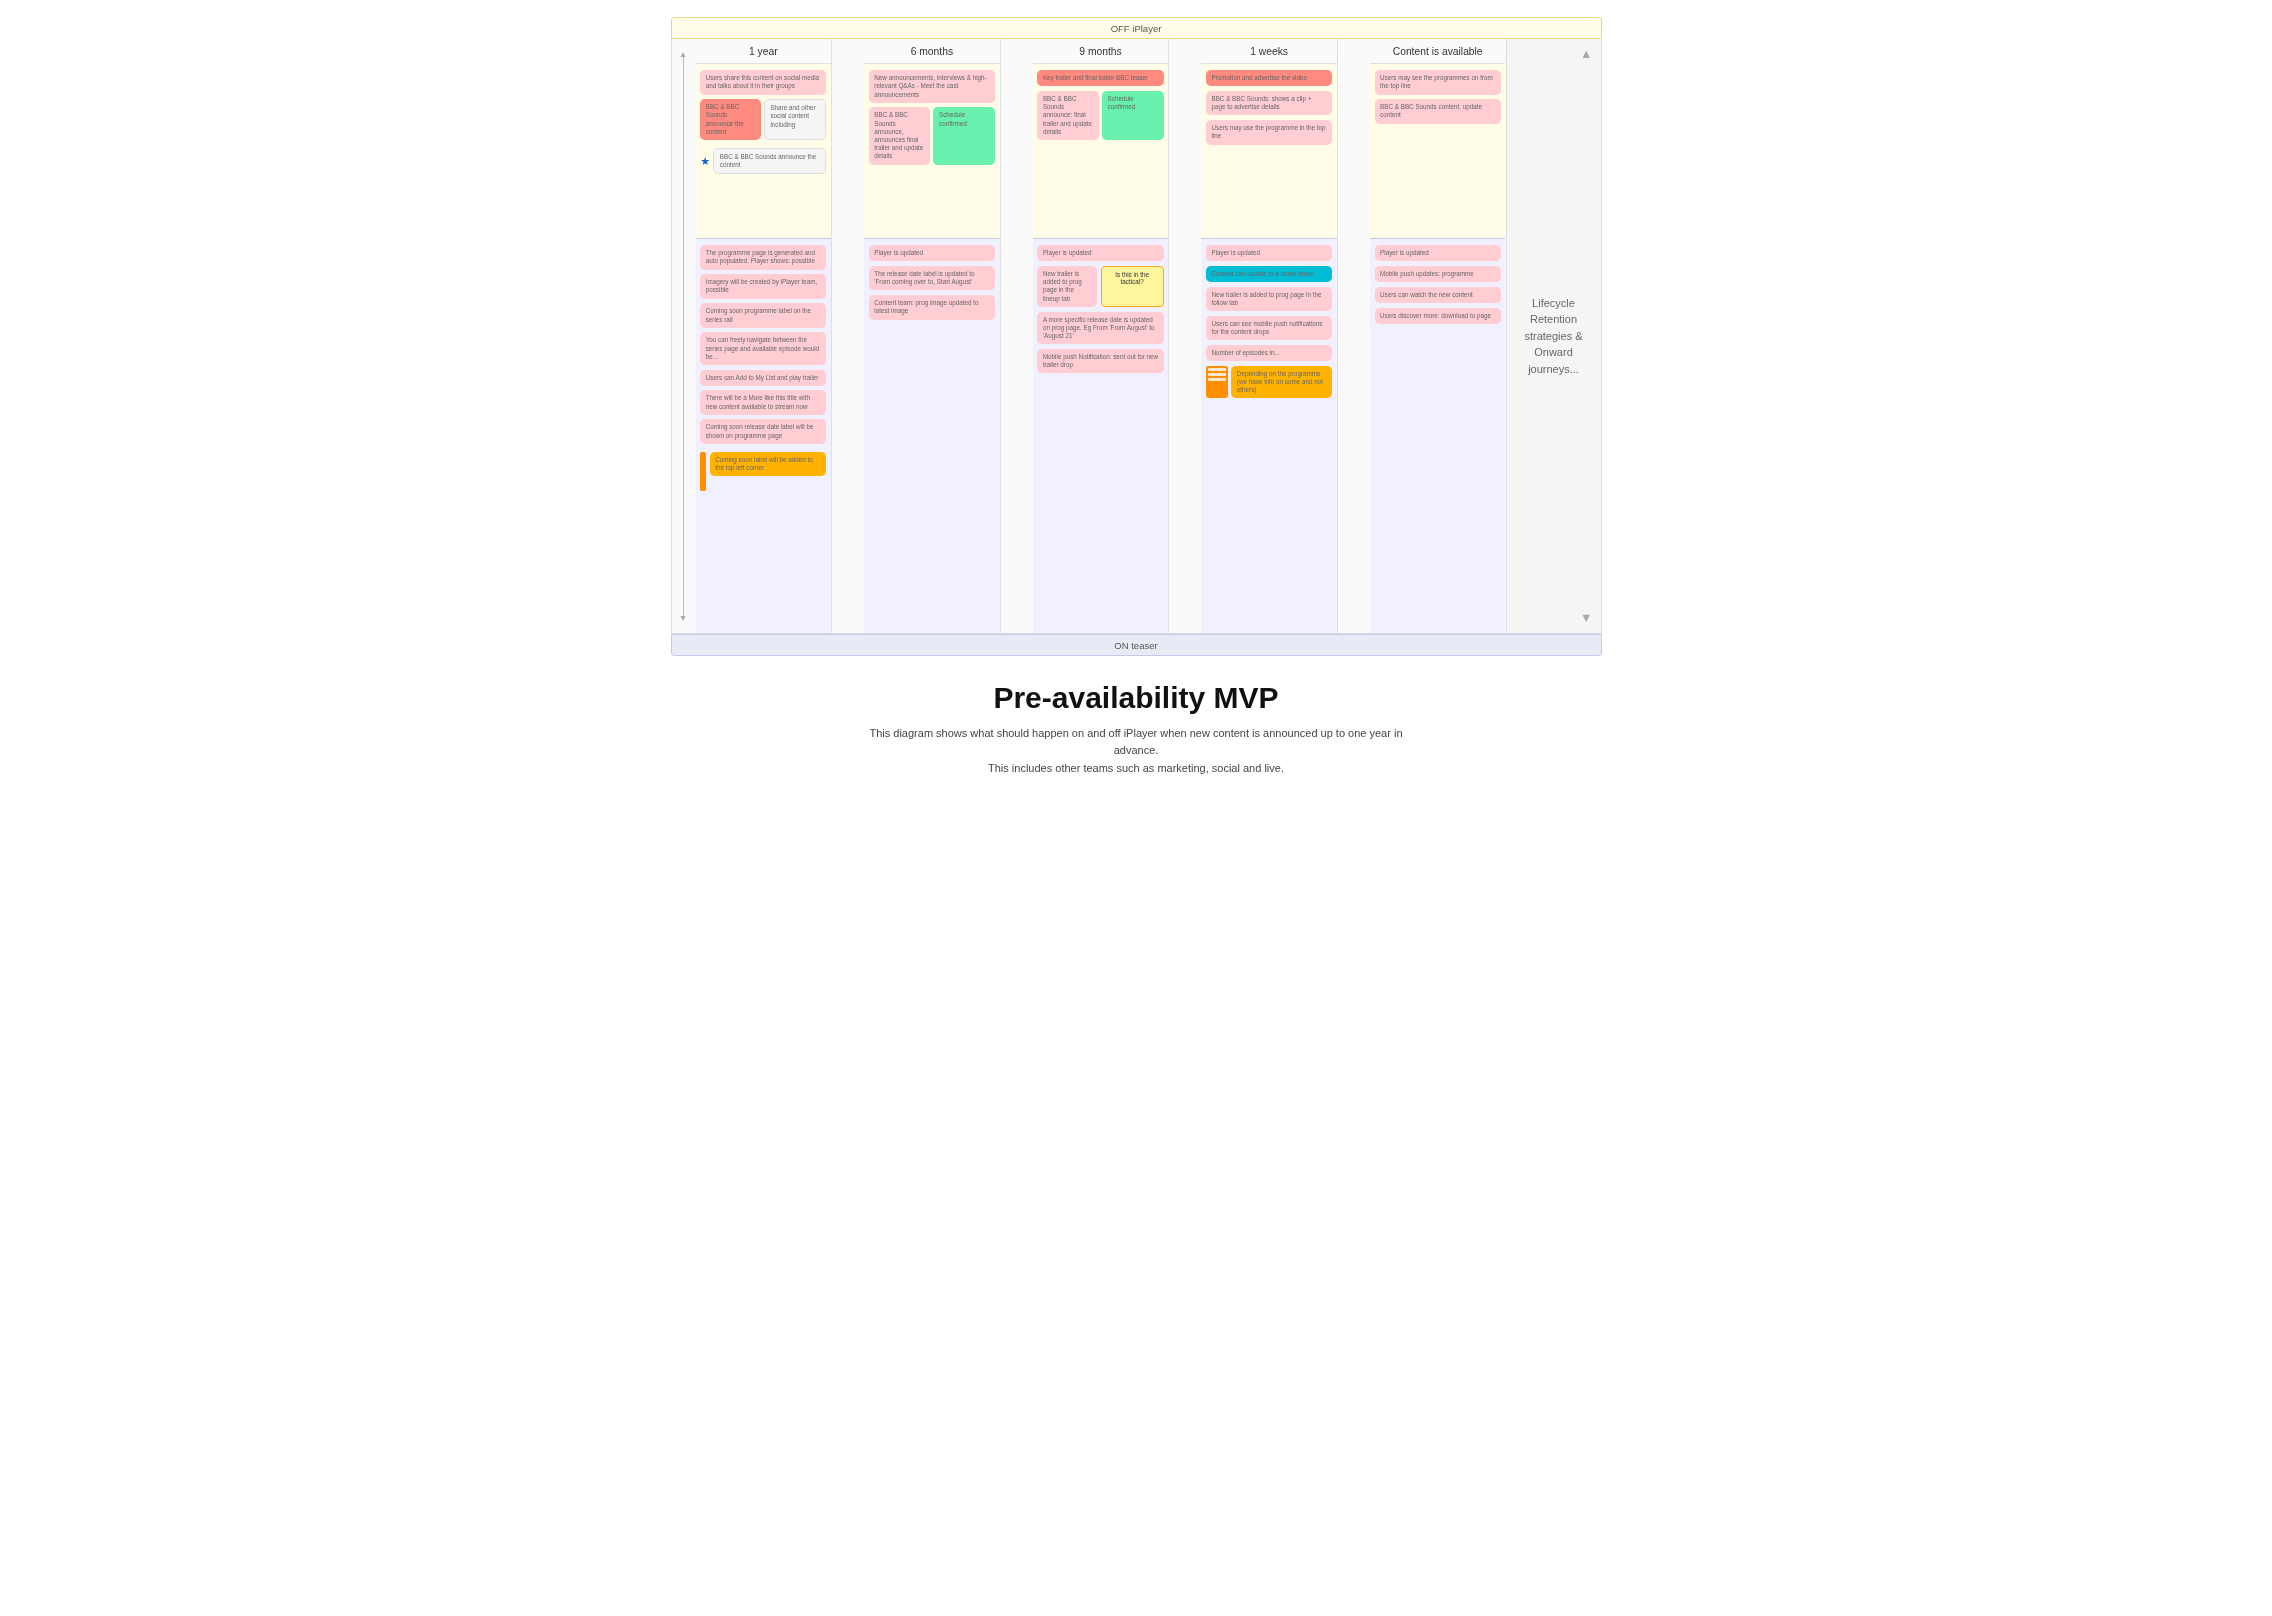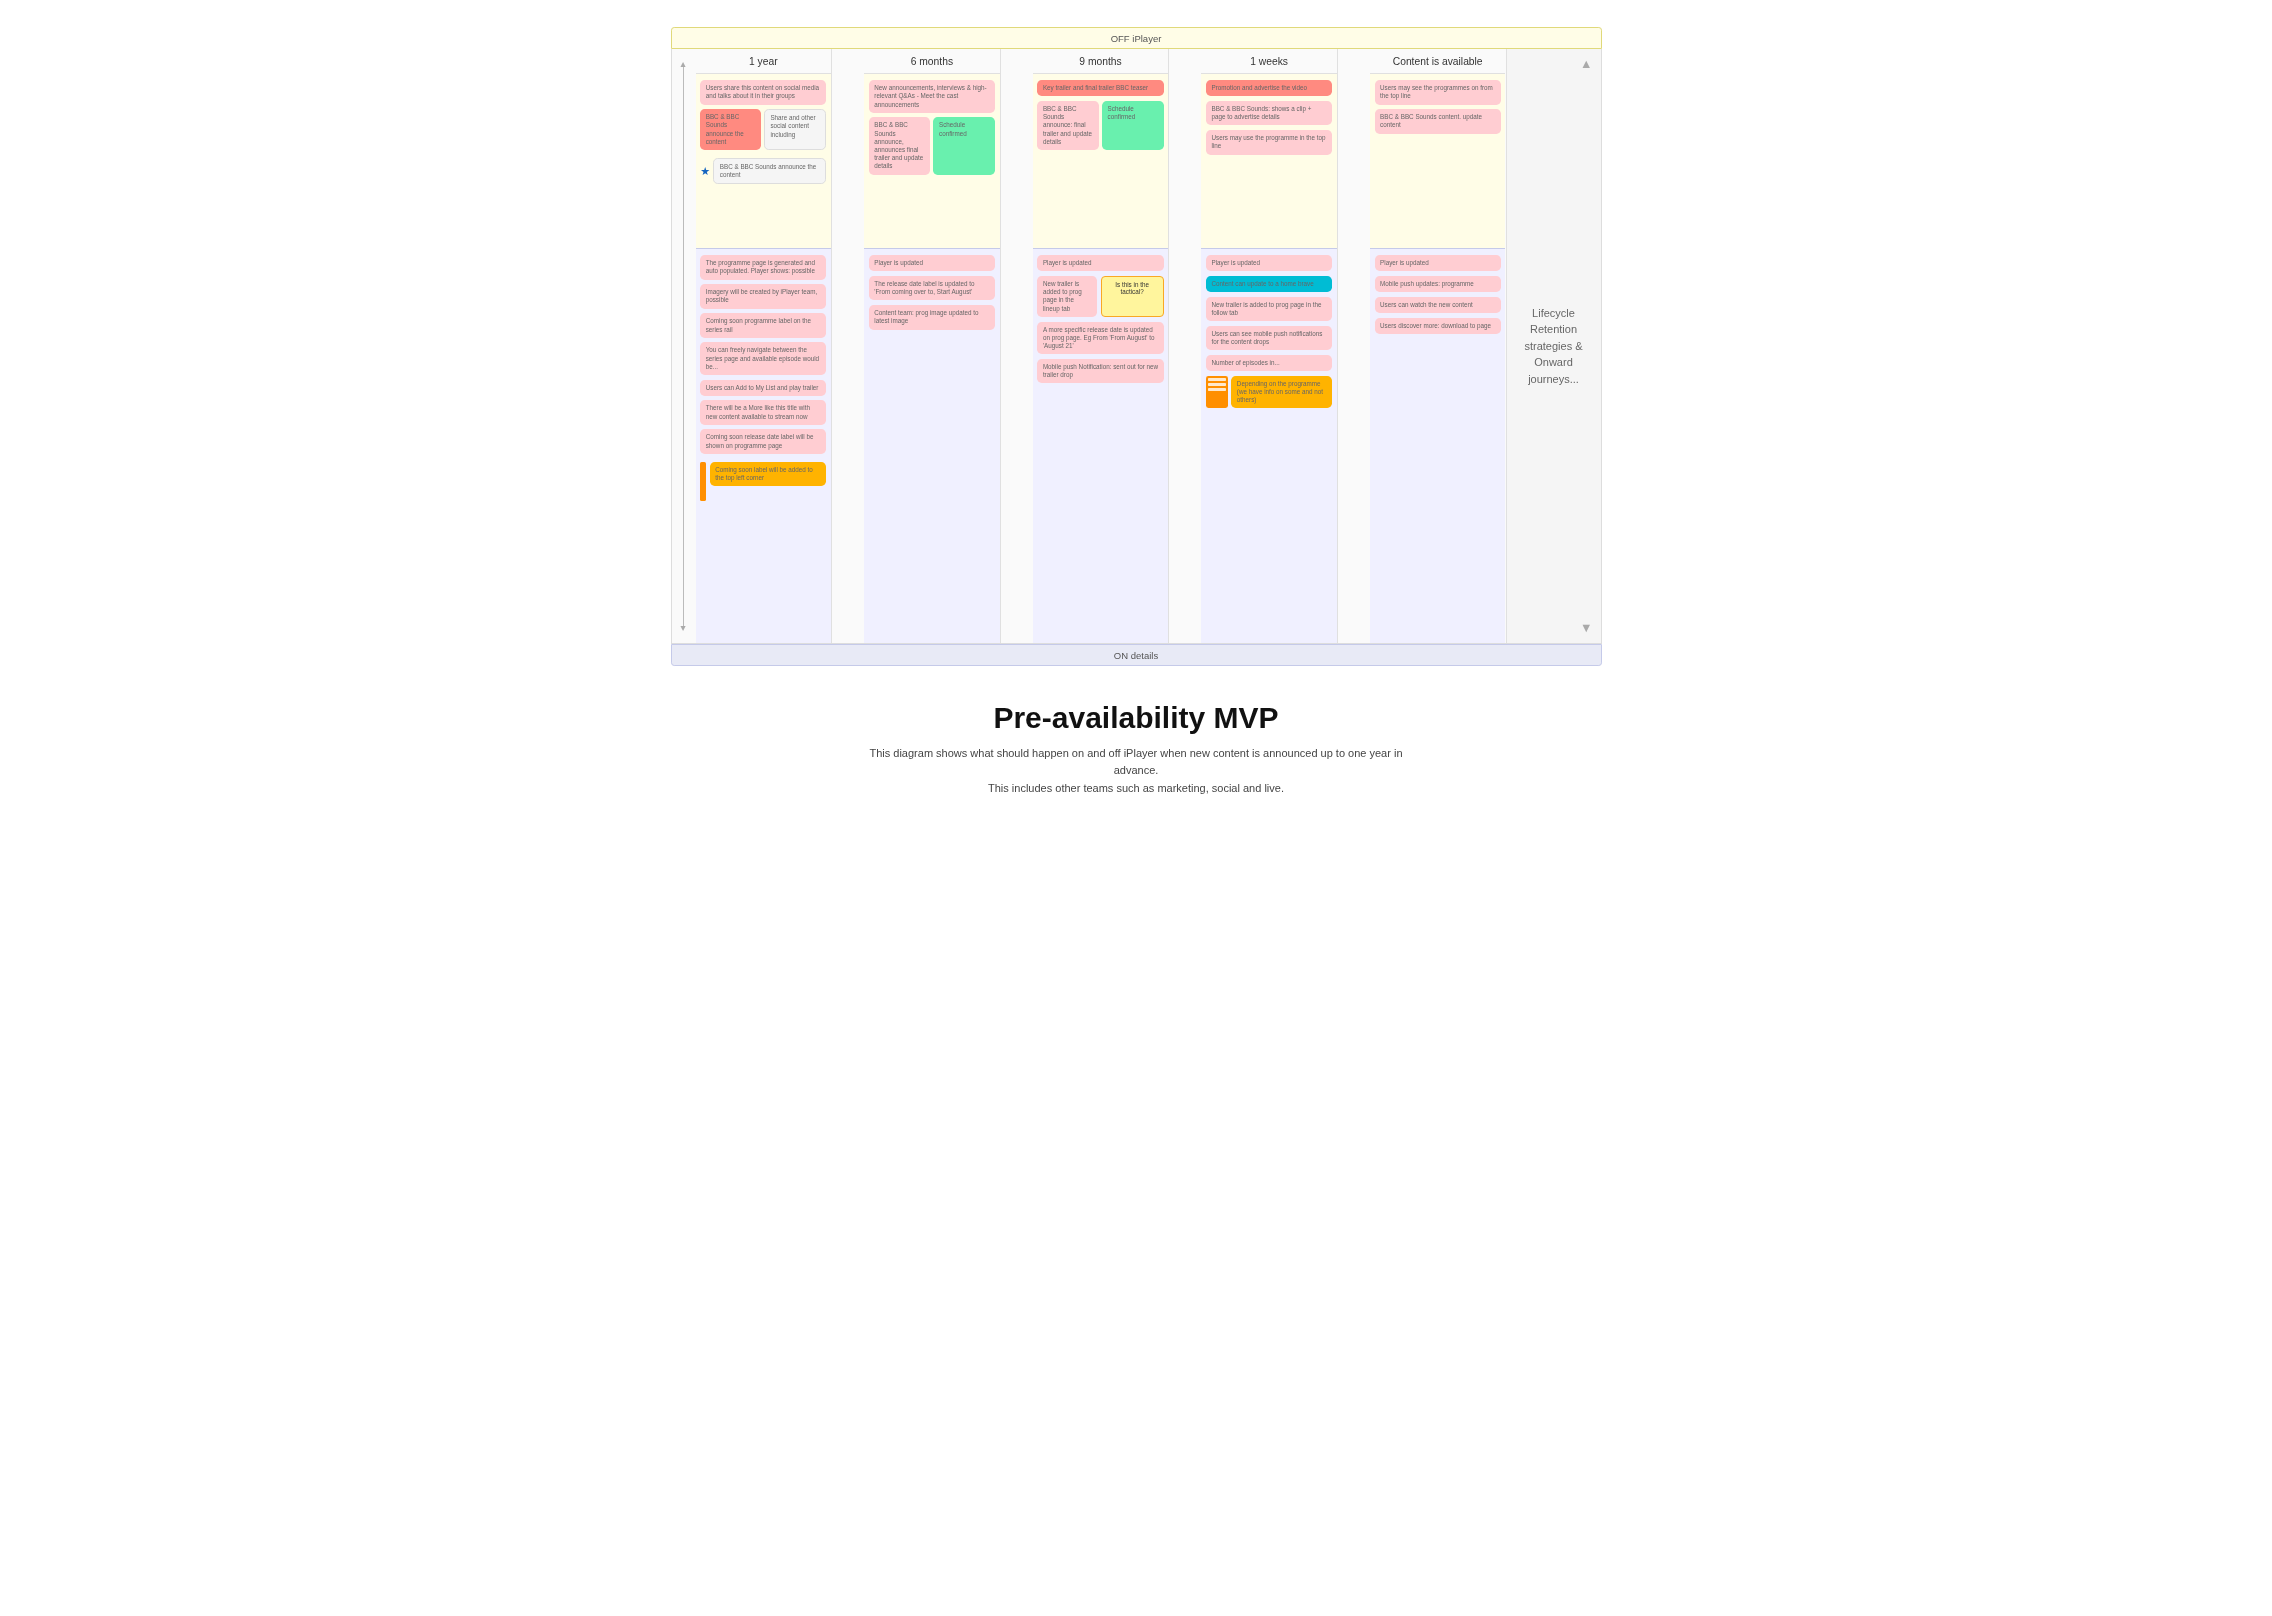--- a/index.html
+++ b/index.html
@@ -9,21 +9,21 @@
       min-height: 100vh;
       display: flex;
       flex-direction: column;
       align-items: center;
       padding: 16px;
     }
 
     .diagram-wrapper {
       width: 100%;
       max-width: 931px;
-      margin: 11px auto;
+      margin: 1px auto;
     }
 
     
     .top-banner {
       background: #fffde7;
       border: 0.8px solid #e0d97a;
       text-align: center;
       padding: 4.7px 9.5px;
       font-size: 9.5px;
       color: #555;
@@ -353,21 +353,21 @@
 
     <div class="right-label">
       <span class="right-arrow-up">▲</span>
       <div class="right-label-text">Lifecycle Retention strategies &amp; Onward journeys...</div>
       <span class="right-arrow-down">▼</span>
     </div>
 
   </div>
 
   <div class="bottom-banner">
-    <span>ON details</span>
+    <span>ON teaser</span>
   </div>
 
 </div>
 
 <h1 class="page-title">Pre-availability MVP</h1>
 <p class="page-description">
   <span>This diagram shows what should happen on and off iPlayer when new content is announced up to one year in advance.</span><br>
   <span>This includes other teams such as marketing, social and live.</span>
 </p>
 

